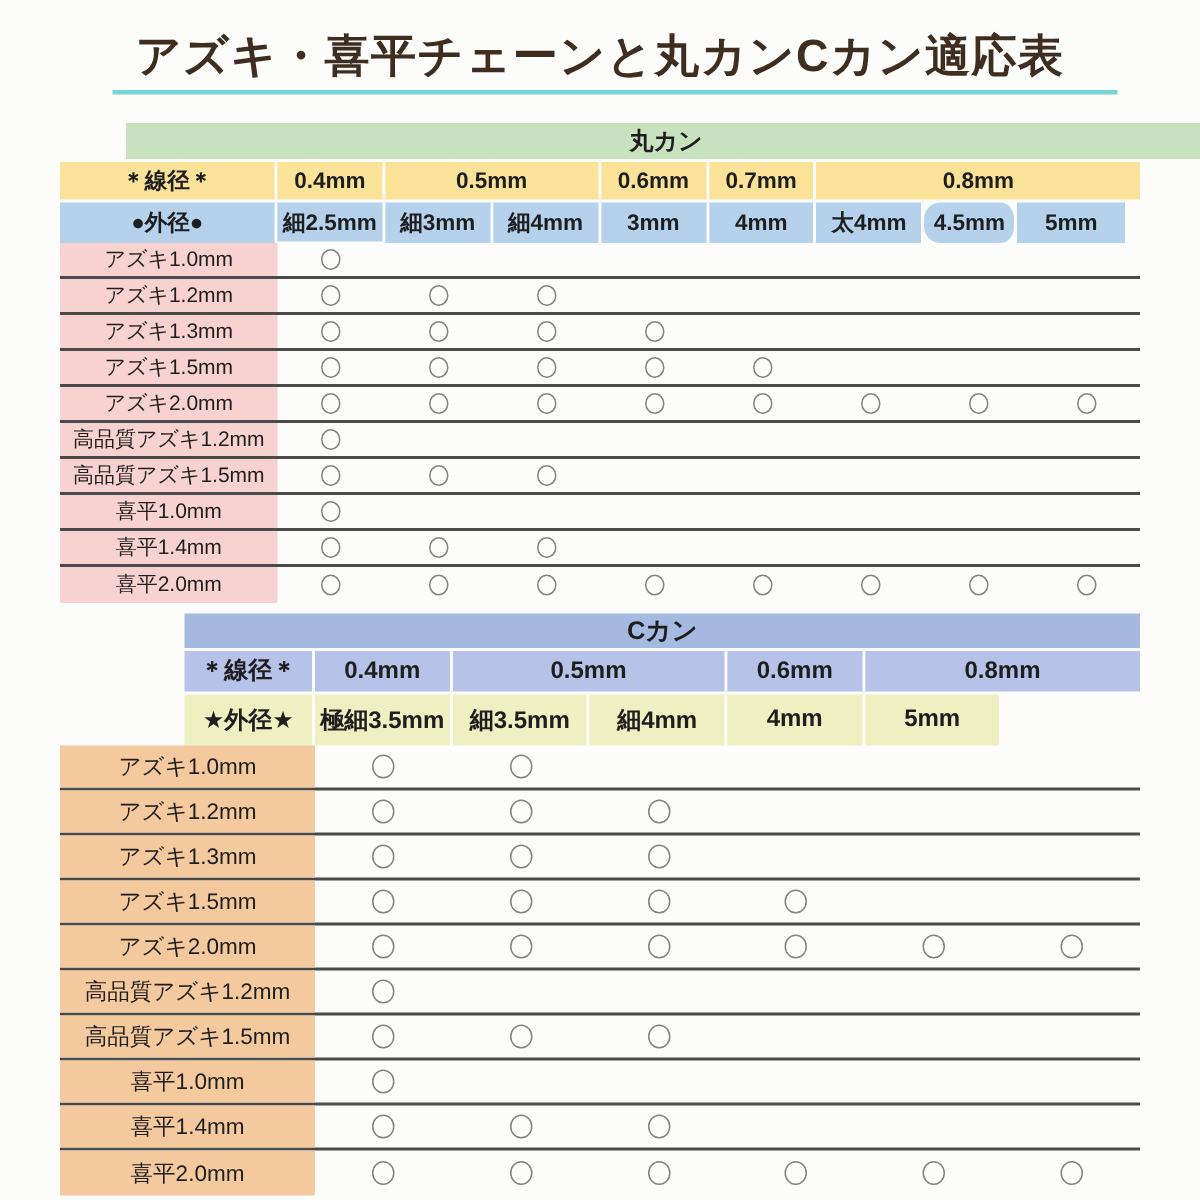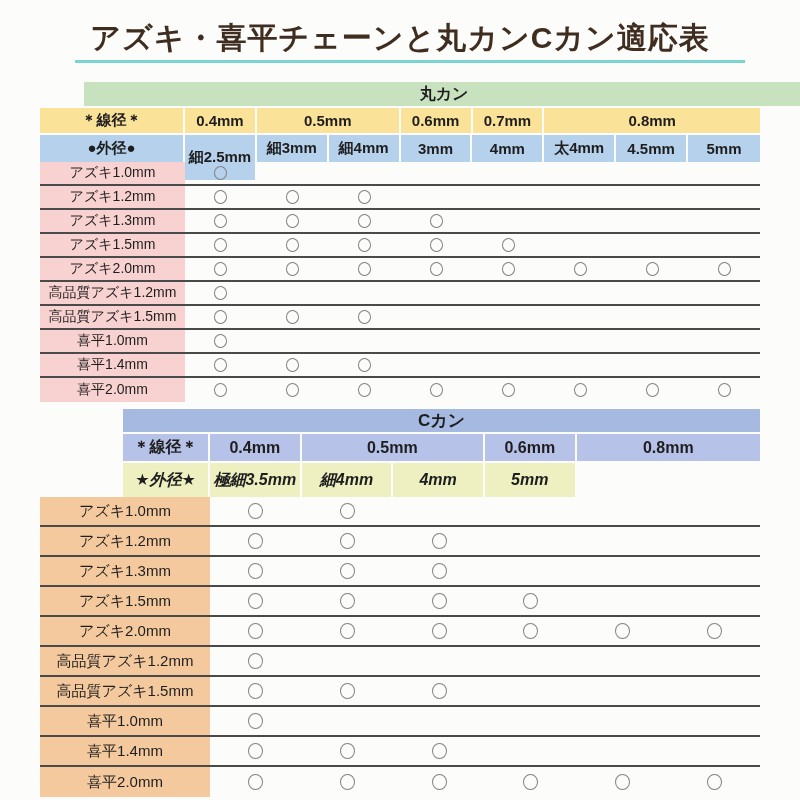--- a/index.html
+++ b/index.html
@@ -45,27 +45,27 @@
       <div class="hrow" style="left: 40px; top: 108px; width: 720px; height: 25px;">
         <div class="hcell sep" style="width: 145px; height: 25px; background: rgb(251, 226, 153); font-size: 15px;">＊線径＊</div>
         <div class="hcell sep" style="width: 71.875px; height: 25px; background: rgb(251, 226, 153); font-size: 15px;">0.4mm</div>
         <div class="hcell sep" style="width: 143.75px; height: 25px; background: rgb(251, 226, 153); font-size: 15px;">0.5mm</div>
         <div class="hcell sep" style="width: 71.875px; height: 25px; background: rgb(251, 226, 153); font-size: 15px;">0.6mm</div>
         <div class="hcell sep" style="width: 71.875px; height: 25px; background: rgb(251, 226, 153); font-size: 15px;">0.7mm</div>
         <div class="hcell" style="width: 215.625px; height: 25px; background: rgb(251, 226, 153); font-size: 15px;">0.8mm</div>
       </div>
       <div class="hrow" style="left: 40px; top: 135px; width: 720px; height: 27px;">
         <div class="hcell sep" style="width: 145px; height: 27px; background: rgb(181, 209, 236); font-size: 15px;">●外径●</div>
-        <div class="hcell sep" style="width: 71.875px; height: 45px; background: rgb(181, 209, 236); font-size: 15px;">細2.5mm</div>
+        <div class="hcell sep" style="width: 71.875px; height: 26px; background: rgb(181, 209, 236); font-size: 15px;">細2.5mm</div>
         <div class="hcell sep" style="width: 71.875px; height: 27px; background: rgb(181, 209, 236); font-size: 15px;">細3mm</div>
         <div class="hcell sep" style="width: 71.875px; height: 27px; background: rgb(181, 209, 236); font-size: 15px;">細4mm</div>
         <div class="hcell sep" style="width: 71.875px; height: 27px; background: rgb(181, 209, 236); font-size: 15px;">3mm</div>
         <div class="hcell sep" style="width: 71.875px; height: 27px; background: rgb(181, 209, 236); font-size: 15px;">4mm</div>
         <div class="hcell sep" style="width: 71.875px; height: 27px; background: rgb(181, 209, 236); font-size: 15px;">太4mm</div>
-        <div class="hcell sep" style="width: 72px; height: 27px; background: rgb(181, 209, 236); font-size: 15px;">4.5mm</div>
+        <div class="hcell sep" style="width: 62px; height: 27px; background: rgb(181, 209, 236); font-size: 15px; border-radius: 11px;">4.5mm</div>
         <div class="hcell" style="width: 71.875px; height: 27px; background: rgb(181, 209, 236); font-size: 15px;">5mm</div>
       </div>
       <div class="brow lined" style="left: 40px; top: 162px; width: 720px; height: 24px; border-color: rgb(74, 74, 74);">
         <div class="lcell" style="width: 145px; height: 22px; background: rgb(248, 210, 208); font-size: 14px;">アズキ1.0mm</div>
         <div class="mcell" style="width: 71.875px; height: 22px;">
           <span class="circle" style="width: 13px; height: 14px; border: 1.5px solid rgb(130, 130, 130);"></span>
         </div>
         <div class="mcell" style="width: 71.875px; height: 22px;"></div>
         <div class="mcell" style="width: 71.875px; height: 22px;"></div>
         <div class="mcell" style="width: 71.875px; height: 22px;"></div>
@@ -250,23 +250,24 @@
       <div class="hrow" style="left: 123px; top: 409px; width: 637px; height: 23px;">
         <div class="hcell" style="width: 637px; height: 23px; background: rgb(165, 185, 225); font-size: 17px;">Cカン</div>
       </div>
       <div class="hrow" style="left: 123px; top: 434px; width: 637px; height: 27px;">
         <div class="hcell sep" style="width: 87px; height: 27px; background: rgb(183, 194, 233); font-size: 16px;">＊線径＊</div>
         <div class="hcell sep" style="width: 91.6667px; height: 27px; background: rgb(183, 194, 233); font-size: 16px;">0.4mm</div>
         <div class="hcell sep" style="width: 183.333px; height: 27px; background: rgb(183, 194, 233); font-size: 16px;">0.5mm</div>
         <div class="hcell sep" style="width: 91.6667px; height: 27px; background: rgb(183, 194, 233); font-size: 16px;">0.6mm</div>
         <div class="hcell" style="width: 183.333px; height: 27px; background: rgb(183, 194, 233); font-size: 16px;">0.8mm</div>
       </div>
-      <div class="hrow" style="left: 123px; top: 463px; width: 637px; height: 34px; font-style: italic;">
+      <div class="hrow" style="left: 123px; top: 463px; width: 637px; height: 34px;">
         <div class="hcell sep" style="width: 87px; height: 34px; background: rgb(238, 240, 194); font-size: 16px;">★外径★</div>
         <div class="hcell sep" style="width: 91.6667px; height: 34px; background: rgb(238, 240, 194); font-size: 16px;">極細3.5mm</div>
+        <div class="hcell sep" style="width: 91.6667px; height: 34px; background: rgb(238, 240, 194); font-size: 16px;">細3.5mm</div>
         <div class="hcell sep" style="width: 91.6667px; height: 34px; background: rgb(238, 240, 194); font-size: 16px;">細4mm</div>
         <div class="hcell sep" style="width: 91.6667px; height: 34px; background: rgb(238, 240, 194); font-size: 16px;">4mm</div>
         <div class="hcell sep" style="width: 91.6667px; height: 34px; background: rgb(238, 240, 194); font-size: 16px;">5mm</div>
       </div>
       <div class="brow lined" style="left: 40px; top: 497px; width: 720px; height: 30px; border-color: rgb(74, 74, 74);">
         <div class="lcell" style="width: 170px; height: 28px; background: rgb(244, 201, 158); font-size: 15px;">アズキ1.0mm</div>
         <div class="mcell" style="width: 91.6667px; height: 28px;">
           <span class="circle" style="width: 15px; height: 16px; border: 1.5px solid rgb(130, 130, 130);"></span>
         </div>
         <div class="mcell" style="width: 91.6667px; height: 28px;">

